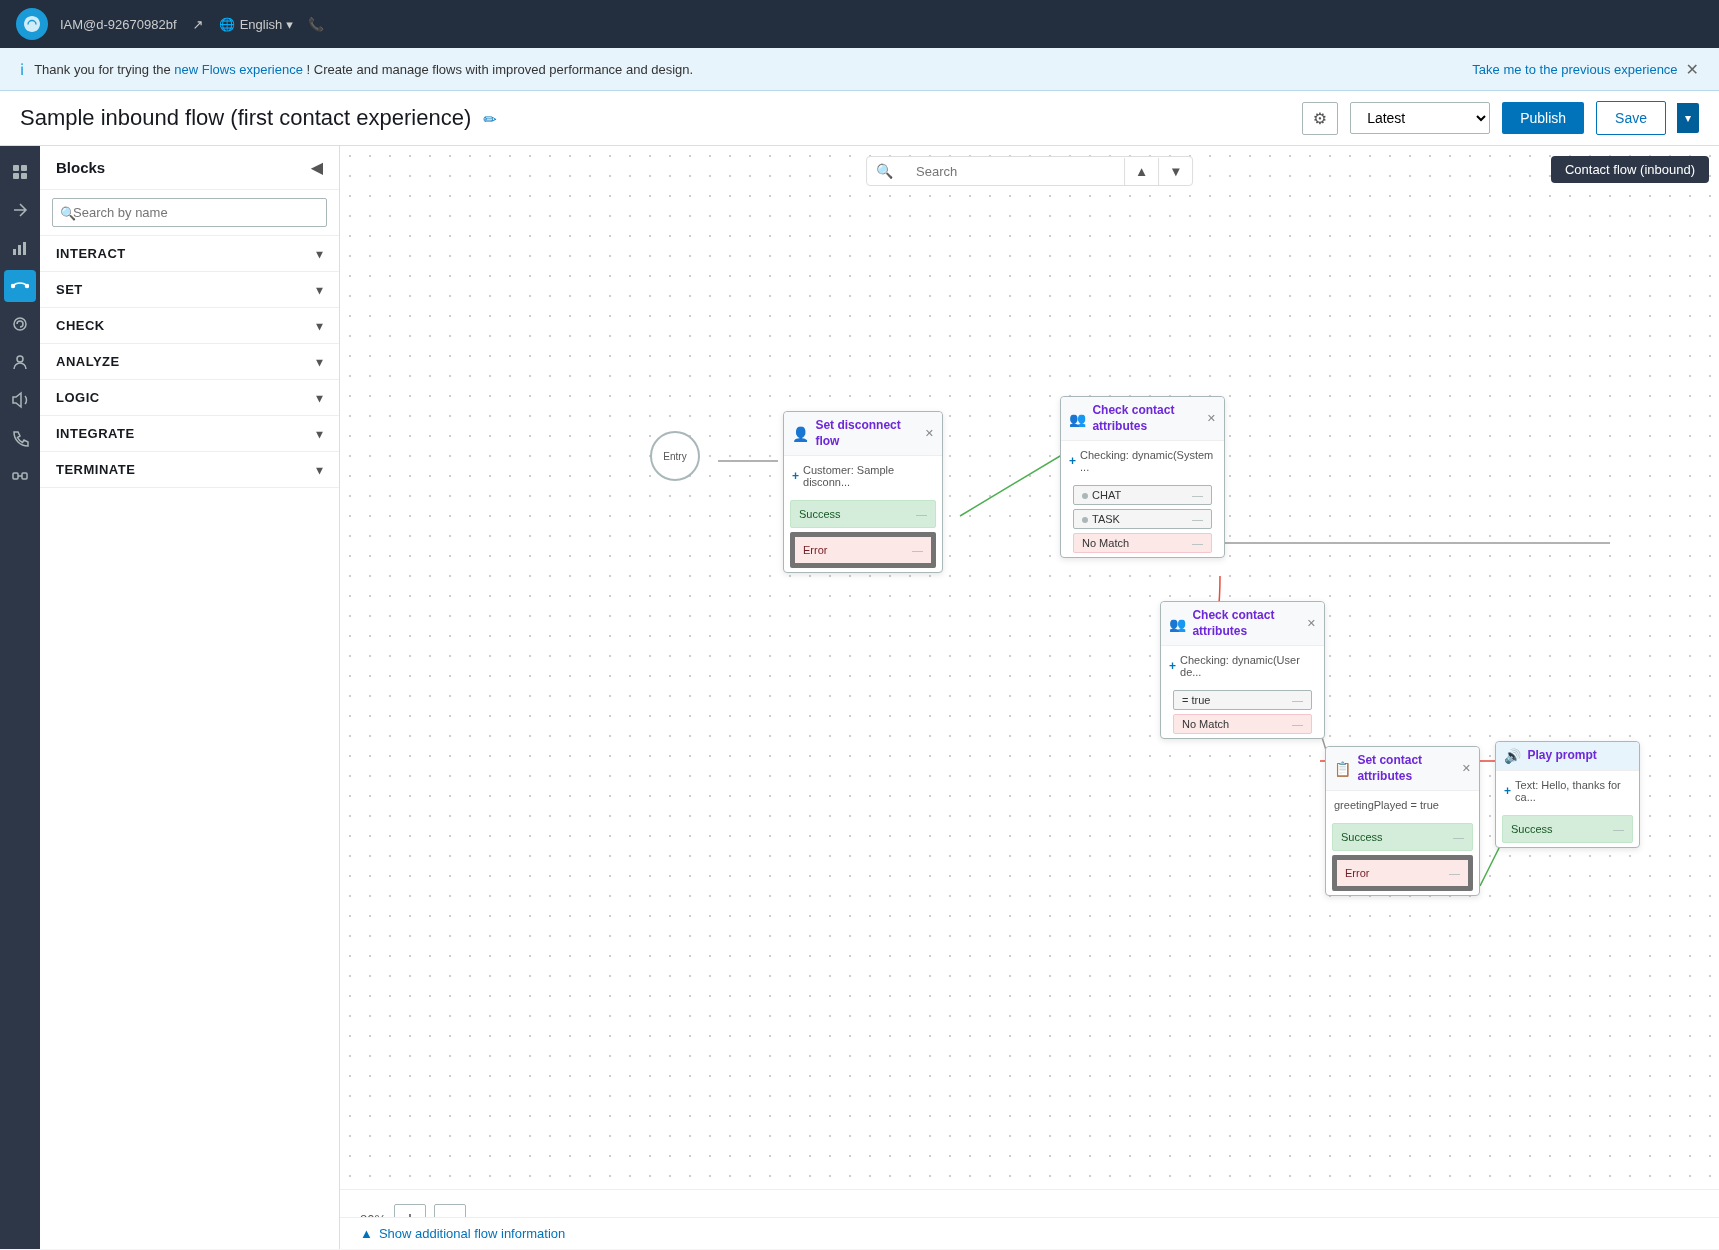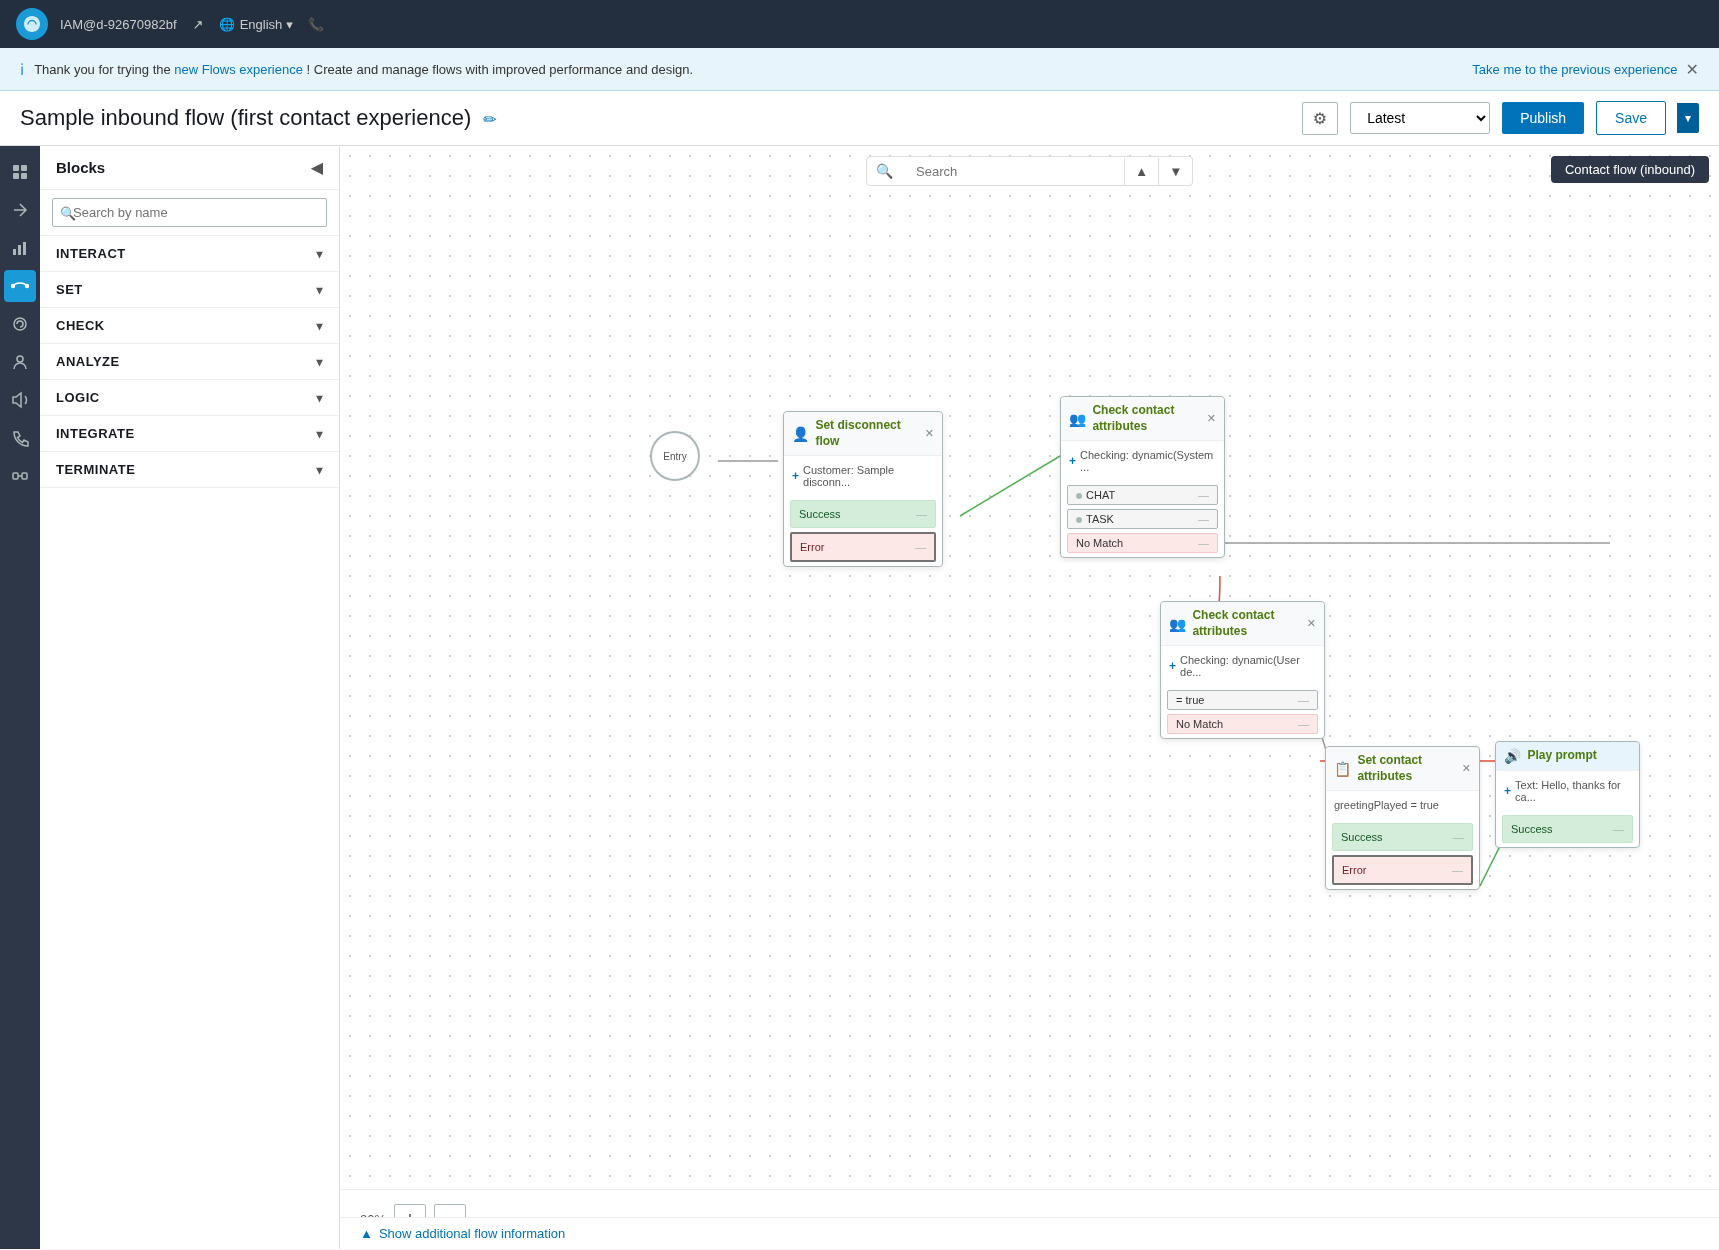--- a/index.html
+++ b/index.html
@@ -239,40 +239,40 @@
     }
     .flow-node-header {
       padding: 6px 8px;
       display: flex;
       align-items: center;
       gap: 6px;
       border-bottom: 1px solid #eee;
       background: #f8f9fa;
       border-radius: 4px 4px 0 0;
     }
-    .flow-node-header .node-title { font-size: 12px; font-weight: 600; color: #4d7c0f; flex: 1; line-height: 1.3; }
+    .flow-node-header .node-title { font-size: 12px; font-weight: 600; color: #6d28d9; flex: 1; line-height: 1.3; }
     .flow-node-header .close-x { background: none; border: none; cursor: pointer; color: #888; font-size: 11px; padding: 0; }
     .flow-node-body { padding: 6px 8px; }
     .flow-node-row { 
       display: flex; align-items: center; gap: 4px; 
       padding: 2px 0; color: #555; font-size: 11px;
     }
     .flow-node-row .plus { color: #0073bb; font-size: 12px; font-weight: bold; }
     .flow-node-badge {
       margin: 4px 6px;
       padding: 7px 8px;
       border-radius: 2px;
       font-size: 11px;
       display: flex;
       align-items: center;
       justify-content: space-between;
     }
     .badge-success { background: #d4edda; color: #155724; border: 1px solid #c3e6cb; }
-    .badge-error { background: #fde8e8; color: #721c24; border: 2px solid #737373; }
-    .badge-match { padding: 3px 8px; border: 1px solid #aab7b8; background: #f5f5f5; color: #333; margin: 4px 6px; border-radius: 2px; font-size: 11px; display: flex; justify-content: space-between; align-items: flex-end; }
+    .badge-error { background: #fde8e8; color: #721c24; border: 5px solid #737373; }
+    .badge-match { padding: 3px 8px; border: 1px solid #aab7b8; background: #f5f5f5; color: #333; margin: 4px 12px; border-radius: 2px; font-size: 11px; display: flex; justify-content: space-between; align-items: flex-end; }
     .badge-dot { width: 6px; height: 6px; border-radius: 50%; background: #aab7b8; display: inline-block; margin-right: 4px; }
 
     
     .entry-node {
       position: absolute;
       width: 50px; height: 50px;
       border-radius: 50%;
       border: 2px solid #aab7b8;
       background: white;
       display: flex;

